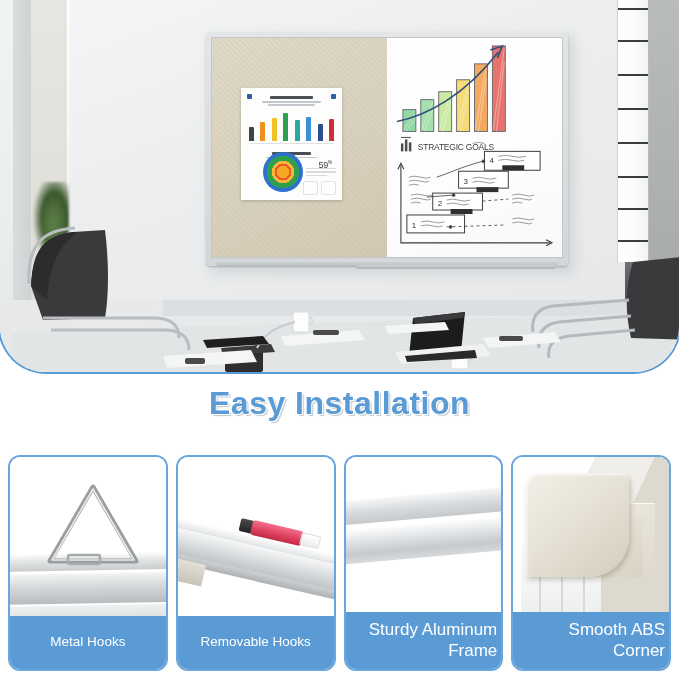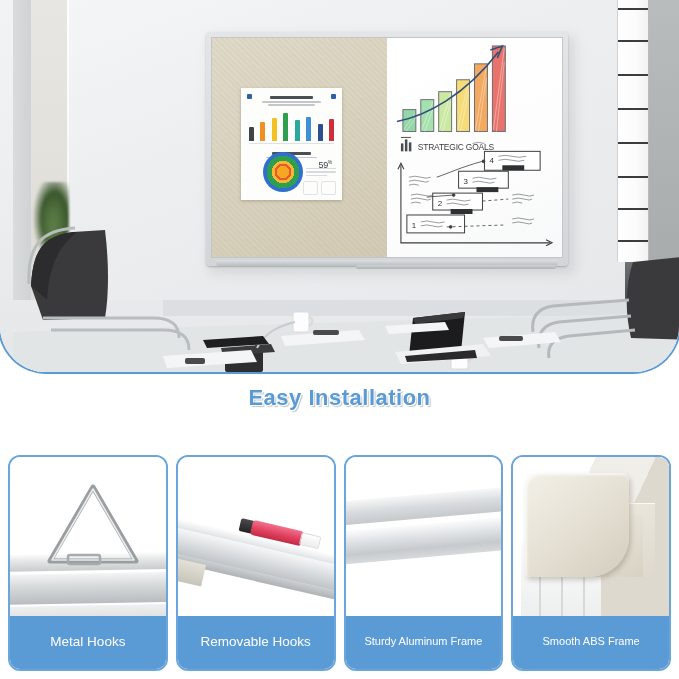--- a/index.html
+++ b/index.html
@@ -149,21 +149,21 @@
 
   
   .hd{position:absolute;inset:0;}
 
   
   .title-wrap{
     position:absolute;left:0;top:385px;width:679px;text-align:center;
   }
   .title{
     display:inline-block;
-    font-size:22px;font-weight:bold;letter-spacing:.5px;
+    font-size:32px;font-weight:bold;letter-spacing:.5px;
     color:#5b9bd5;
     text-shadow:
       1px 1px 0 #ffffff,
       2px 2px 1px rgba(120,130,140,.45);
   }
 
   
   .cards{
     position:absolute;left:8px;top:455px;width:663px;height:216px;
     display:flex;gap:8px;
@@ -175,21 +175,21 @@
   }
   .card-photo{
     flex:1;position:relative;overflow:hidden;background:#ffffff;
   }
   .card-cap{
     background:#5b9bd5;color:#ffffff;
     font-size:13.5px;text-align:right;
     padding:7px 4px 8px;line-height:1.25;
     min-height:38px;display:flex;align-items:center;justify-content:center;
   }
-  .card-cap.two{font-size:11px;}
+  .card-cap.two{font-size:17px;}
 
   
   .rail-a{
     position:absolute;left:-6px;top:96px;width:200px;height:17px;
     background:linear-gradient(180deg,#fdfdfd,#e2e4e5 45%,#c9cccd);
     transform:rotate(-1deg);
   }
   .rail-b{
     position:absolute;left:-6px;top:116px;width:200px;height:30px;
     background:linear-gradient(180deg,#f3f4f5,#d8dbdc 40%,#b9bcbe);
@@ -558,16 +558,16 @@
     <div class="card-photo">
       <div class="c4-bg"></div>
       <div class="c4-boardwhite"></div>
       <div class="c4-slat" style="left:26px"></div>
       <div class="c4-slat" style="left:48px"></div>
       <div class="c4-slat" style="left:70px"></div>
       <div class="c4-inner"></div>
       <div class="c4-corner2"></div>
       <div class="c4-corner"></div>
     </div>
-    <div class="card-cap two">Smooth ABS Frame</div>
+    <div class="card-cap two">Smooth ABS Corner</div>
   </div>
 
 </div>
 
 </body></html>

